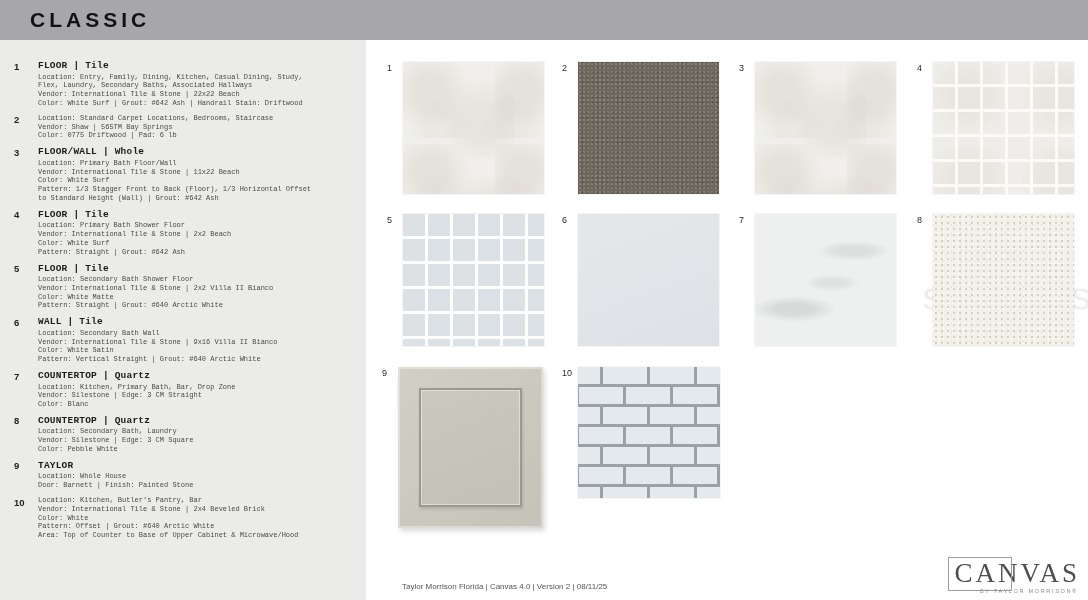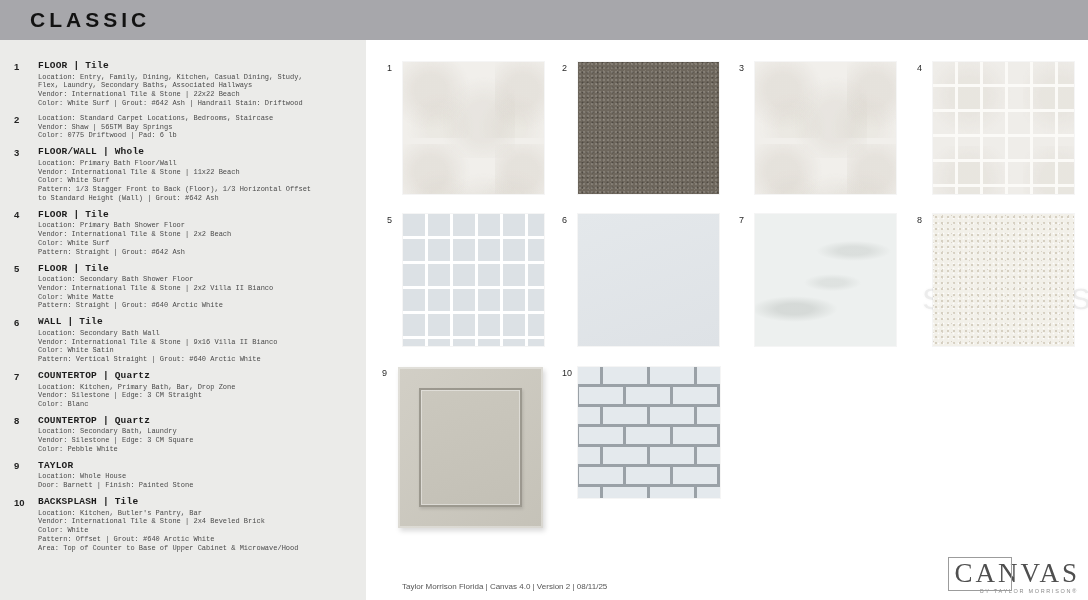--- a/index.html
+++ b/index.html
@@ -189,21 +189,20 @@
         <span class="sb-num">9</span>
         <div class="sb-body">
           <div class="sb-title">TAYLOR</div>
           <div class="sb-detail">Location: Whole House</div>
           <div class="sb-detail">Door: Barnett | Finish: Painted Stone</div>
         </div>
       </div>
       <div class="sb-item">
         <span class="sb-num">10</span>
         <div class="sb-body">
-          <div class="sb-title">BACKSPLASH | Tile</div>
           <div class="sb-detail">Location: Kitchen, Butler's Pantry, Bar</div>
           <div class="sb-detail">Vendor: International Tile &amp; Stone | 2x4 Beveled Brick</div>
           <div class="sb-detail">Color: White</div>
           <div class="sb-detail">Pattern: Offset | Grout: #640 Arctic White</div>
           <div class="sb-detail">Area: Top of Counter to Base of Upper Cabinet &amp; Microwave/Hood</div>
         </div>
       </div>
     </div>
 
   <div id="board">

